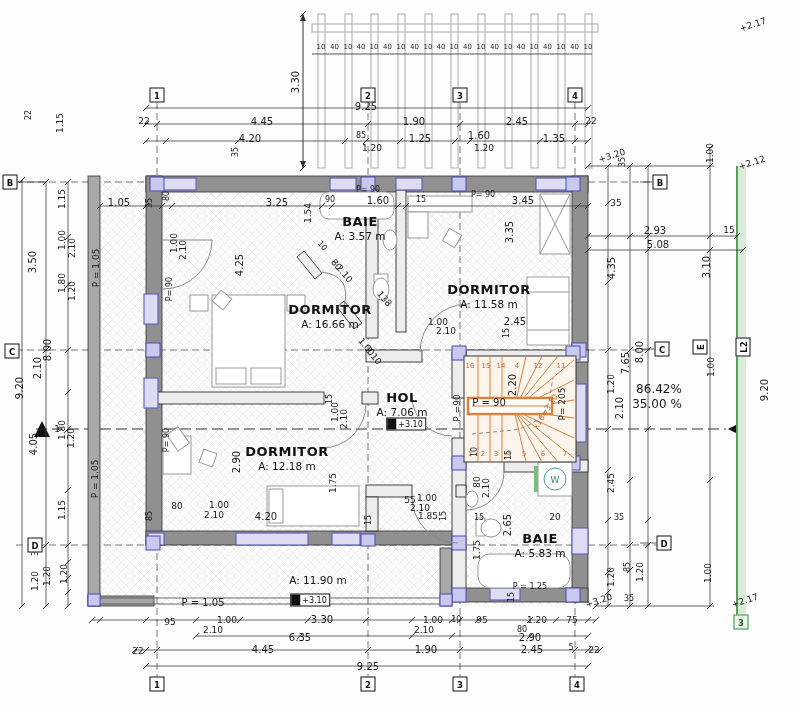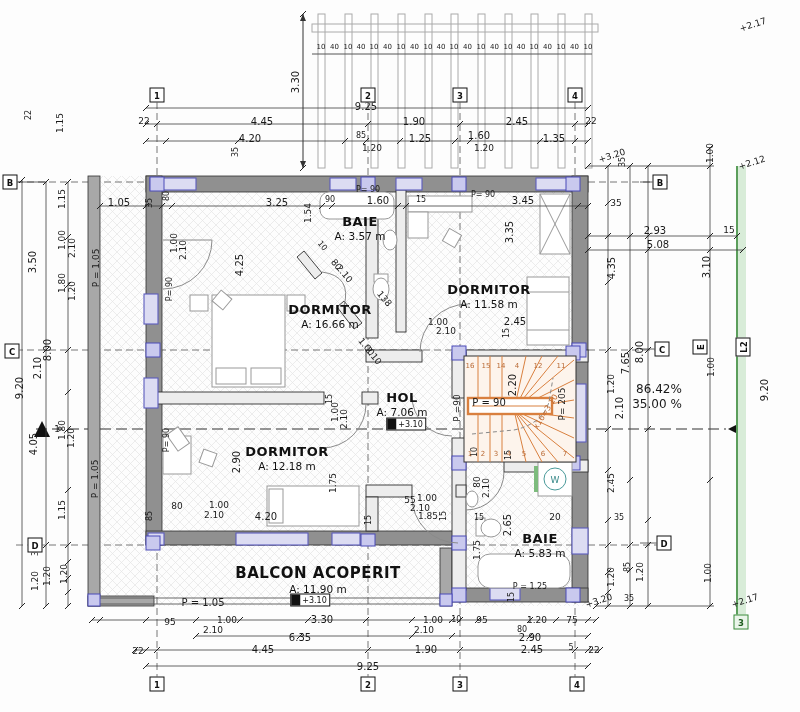--- a/index.html
+++ b/index.html
@@ -531,21 +531,20 @@
     </div>
     <div class="room" style="left: 287px; top: 458px;">
       <div class="rn">DORMITOR</div>
       <div class="ra">A: 12.18 m</div>
     </div>
     <div class="room" style="left: 540px; top: 545px;">
       <div class="rn">BAIE</div>
       <div class="ra">A: 5.83 m</div>
     </div>
     <div class="room big" style="left: 318px; top: 579px;">
-      <div class="rn">BALCON ACOPERIT</div>
       <div class="ra">A: 11.90 m</div>
     </div>
     <div class="marker" style="left: 157px; top: 95px; transform: translate(-50%, -50%);">1</div>
     <div class="marker" style="left: 368px; top: 95px; transform: translate(-50%, -50%);">2</div>
     <div class="marker" style="left: 460px; top: 95px; transform: translate(-50%, -50%);">3</div>
     <div class="marker" style="left: 575px; top: 95px; transform: translate(-50%, -50%);">4</div>
     <div class="marker" style="left: 157px; top: 684px; transform: translate(-50%, -50%);">1</div>
     <div class="marker" style="left: 368px; top: 684px; transform: translate(-50%, -50%);">2</div>
     <div class="marker" style="left: 460px; top: 684px; transform: translate(-50%, -50%);">3</div>
     <div class="marker" style="left: 577px; top: 684px; transform: translate(-50%, -50%);">4</div>

